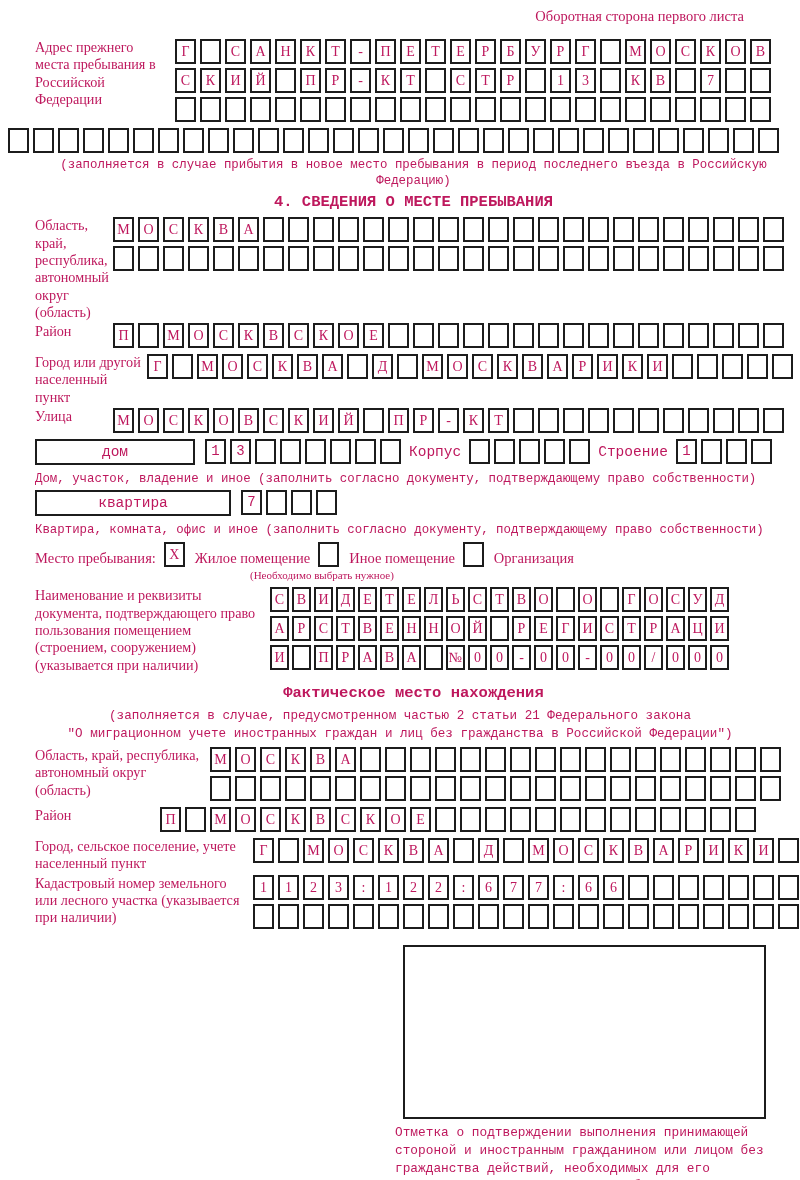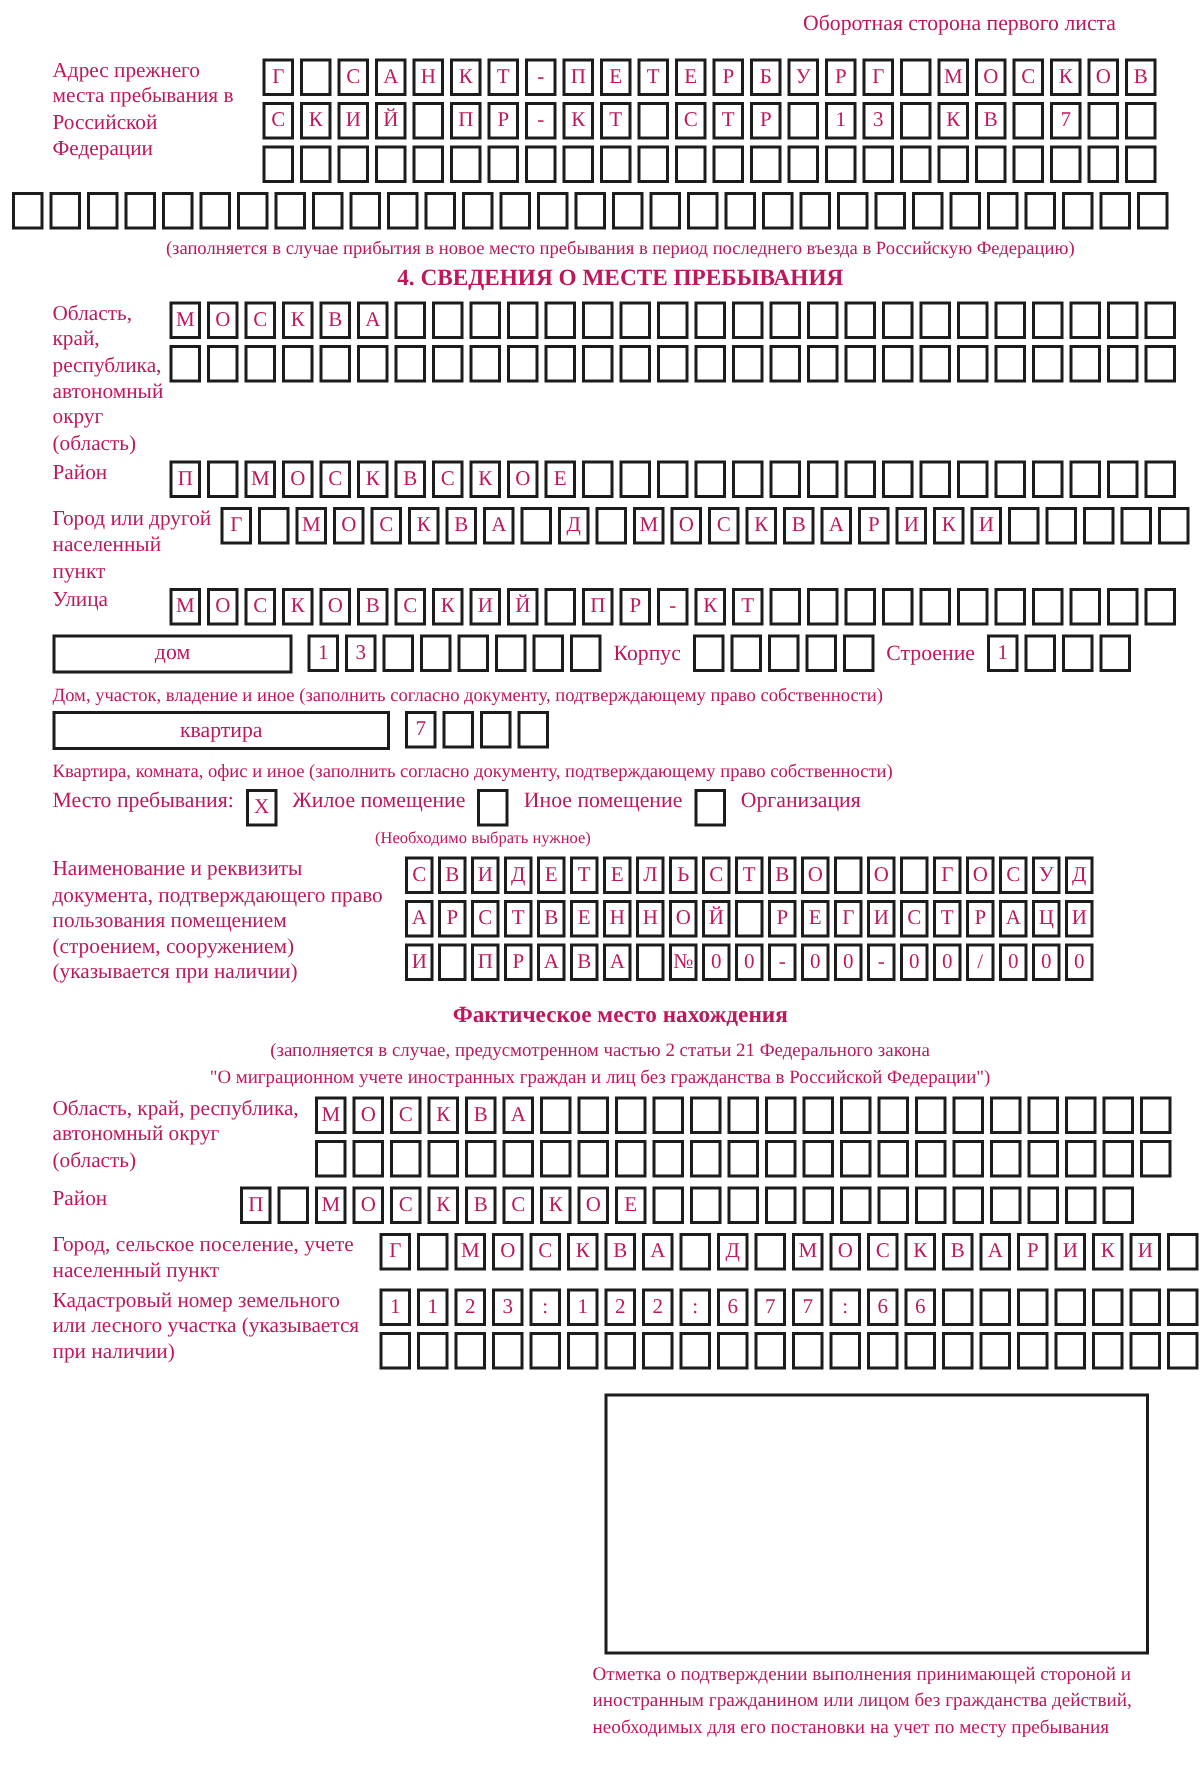--- a/index.html
+++ b/index.html
@@ -22,36 +22,36 @@
   .rows { flex:1 1 auto; min-width:0; }
   .cellrow { white-space:nowrap; height:25px; margin-bottom:4px; }
   .cell {
     display:inline-block; box-sizing:border-box; vertical-align:top;
     width:21px; height:25px; margin-right:4px;
     border:2px solid #1c1c1c; background:#fff;
     font-size:14px; line-height:21px; text-align:center;
   }
   .narrow .cell { width:19px; margin-right:3px; }
 
-  .fullrow { margin-left:-27px; }
+  .fullrow { margin-left:-27px;font-family:Liberation Mono, monospace; }
 
   .note { font-size:12.4px; text-align:center; margin:1px 0 3px 0; line-height:1.3; }
   .sec-title { font-size:15.5px; font-weight:bold; text-align:center; margin:4px 0 6px 0; }
 
   .inline-row { display:flex; align-items:flex-start; margin:1px 0 3px 0; }
   .wide-box {
     box-sizing:border-box; border:2px solid #1c1c1c; height:26px;
     display:flex; align-items:center; justify-content:center;
     font-size:14.5px; flex:none;
   }
   .box-dom { width:160px; margin-right:10px; }
-  .box-kv  { width:225px; margin-right:10px; }
+  .box-kv  { width:196px; margin-right:10px; }
   .inline-lbl { font-size:14.5px; line-height:26px; flex:none; margin:0 8px 0 4px; }
 
-  .stay-row { display:flex; align-items:flex-start; font-size:14.5px; margin:4px 0 2px 0; }
+  .stay-row { display:flex; align-items:flex-end; font-size:14.5px; margin:4px 0 2px 0; }
   .stay-row .cell { margin:0 10px 0 8px; }
   .stay-note { font-size:11px; margin:0 0 6px 215px; }
 
   .fact-notes { font-size:12.6px; text-align:center; line-height:1.38; margin-bottom:4px; }
 
   .stamp-wrap { margin:12px 0 0 360px; width:375px; }
   .stamp-box { box-sizing:border-box; width:363px; height:174px; border:2px solid #1c1c1c; margin-left:8px; }
   .stamp-caption { font-size:12.8px; text-align:left; line-height:1.4; margin-top:5px; }
 </style>
 </head>

